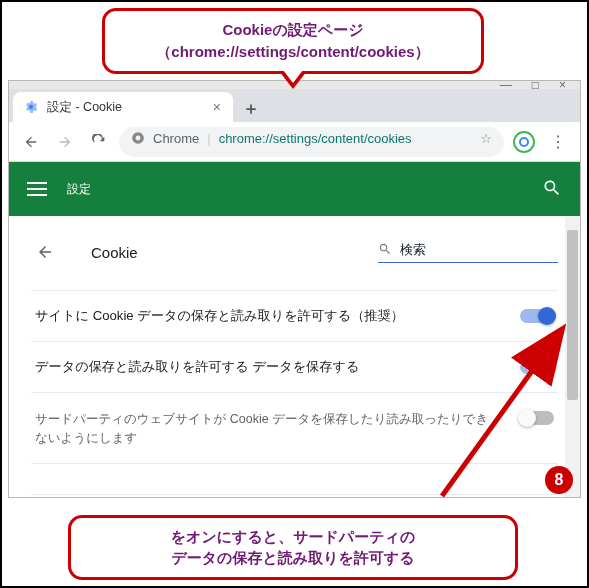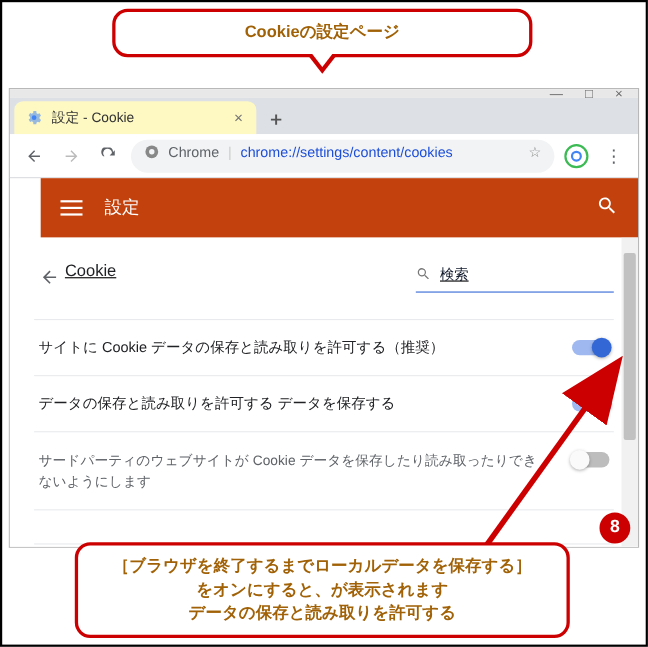--- a/index.html
+++ b/index.html
@@ -13,21 +13,21 @@
     overflow: hidden;
   }
   
   .callout {
     position: absolute;
     background: #fff;
     border: 3px solid #c00;
     border-radius: 14px;
     padding: 8px 16px;
     text-align: center;
-    color: #a16207;
+    color: #701a75;
     font-weight: bold;
     font-size: 15px;
     line-height: 1.45;
     z-index: 50;
   }
   .callout-top {
     top: 6px;
     left: 100px;
     width: 382px;
   }
@@ -83,21 +83,21 @@
     display: flex;
     align-items: flex-end;
     background: #dde1e6;
     height: 33px;
     padding-left: 4px;
   }
   .tab {
     display: flex;
     align-items: center;
     gap: 8px;
-    background: #fef9c3;
+    background: #ffffff;
     padding: 6px 12px 6px 10px;
     border-radius: 8px 8px 0 0;
     font-size: 12.5px;
     color: #333;
     height: 30px;
     min-width: 220px;
   }
   .tab .favicon {
     width: 16px; height: 16px;
   }
@@ -135,46 +135,45 @@
     gap: 8px;
     background: #f1f3f4;
     border-radius: 16px;
     padding: 4px 12px;
     height: 30px;
     font-size: 13px;
     color: #5f6368;
   }
   .omnibox .origin { color: #5f6368; }
   .omnibox .sep { color: #ccc; }
-  .omnibox .url-path { color: #1d4ed8; }
+  .omnibox .url-path { color: #0f766e; }
   .omnibox .star { margin-left: auto; color: #888; }
   .ext-icon {
     width: 22px; height: 22px;
     border-radius: 50%;
     border: 2px solid #3cba54;
     position: relative;
   }
   .ext-icon::after {
     content: "";
     position: absolute;
     inset: 4px;
     border: 2px solid #4285f4;
     border-radius: 50%;
   }
   
   .app-bar {
-    background: #c2410c;
+    background: #15803d;
     color: #fff;
     height: 54px;
     display: flex;
     align-items: center;
     padding: 0 18px;
     gap: 20px;
-    font-size: 16px;
-    margin-left: 28px;
+    font-size: 12px;
   }
   .hamburger {
     width: 20px; height: 14px;
     display: flex; flex-direction: column; justify-content: space-between;
   }
   .hamburger span { height: 2px; background: #fff; }
   .app-bar .search-icon { margin-left: auto; }
   .content {
     flex: 1;
     overflow-y: auto;
@@ -190,23 +189,23 @@
   }
   .content-scrollbar .thumb {
     position: absolute;
     top: 14px; left: 2px; right: 2px;
     height: 170px;
     background: #c1c1c1;
     border-radius: 2px;
   }
   .section-header {
     display: flex;
-    gap: 0;
+    align-items: center;
+    gap: 32px;
     padding: 8px 0 14px 0;
-    text-decoration: underline;
   }
   .back-arrow {
     width: 28px; height: 28px;
     display: flex; align-items: center; justify-content: center;
     color: #5f6368;
     font-size: 18px;
   }
   .section-title {
     font-size: 15px;
     color: #202124;
@@ -281,20 +280,21 @@
     font-weight: bold;
     font-size: 16px;
     z-index: 45;
   }
 </style>
 </head>
 <body>
 
 <div class="callout callout-top">
   <div>Cookieの設定ページ</div>
+  <div>（chrome://settings/content/cookies）</div>
   <div class="callout-arrow-down"></div>
 </div>
 
 <div class="window">
   <div class="win-controls">
     <span>—</span>
     <span>□</span>
     <span>×</span>
   </div>
 
@@ -429,16 +429,15 @@
     </defs>
     <line x1="40" y1="150" x2="135" y2="18" stroke="#c00" stroke-width="5" marker-end="url(#ah)"></line>
   </svg>
 </div>
 
 <div class="num-badge" style="right:14px; bottom:92px;">
   <span>8</span>
 </div>
 
 <div class="callout callout-bottom">
-  <div>［ブラウザを終了するまでローカルデータを保存する］</div>
-  <div>をオンにすると、が表示されます</div>
+  <div>をオンにすると、サードパーティの</div>
   <div>データの保存と読み取りを許可する</div>
 </div>
 
 </body></html>

